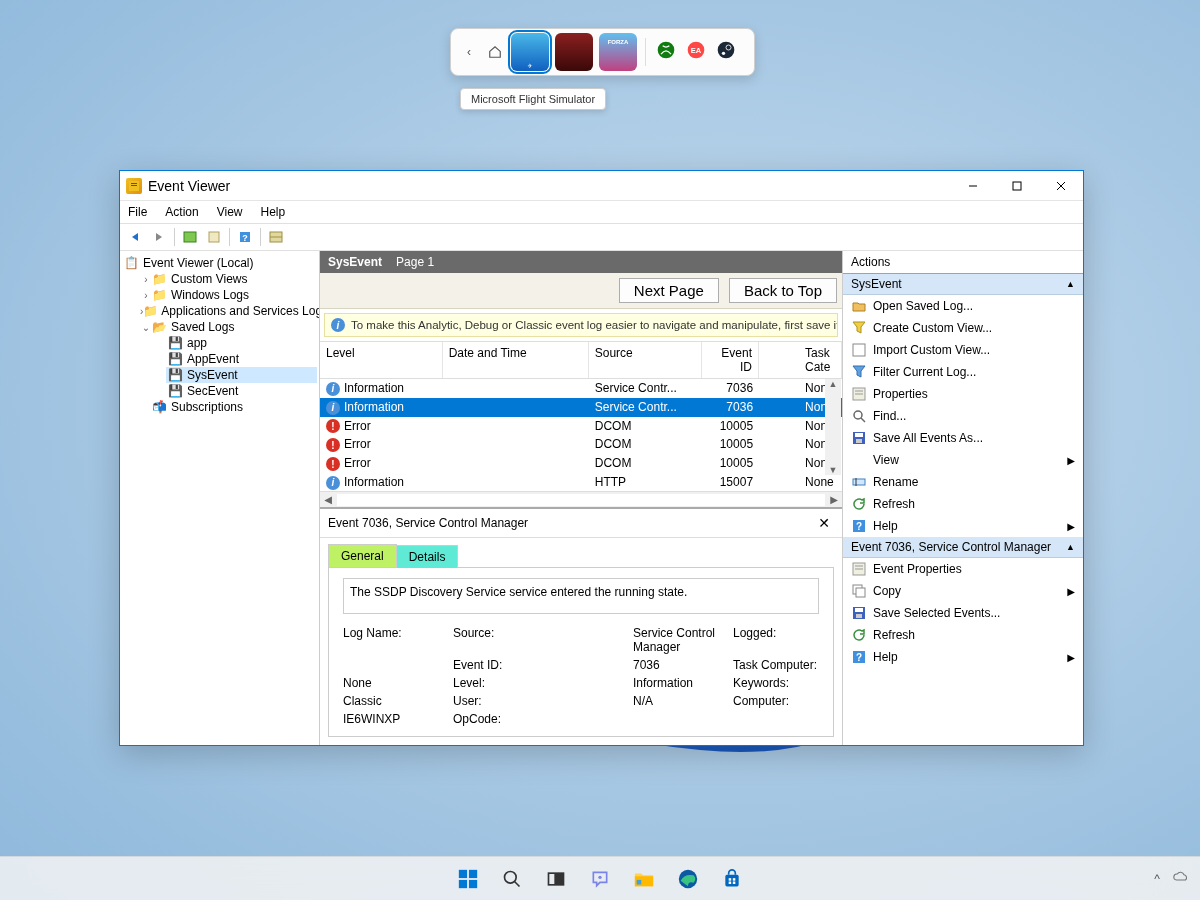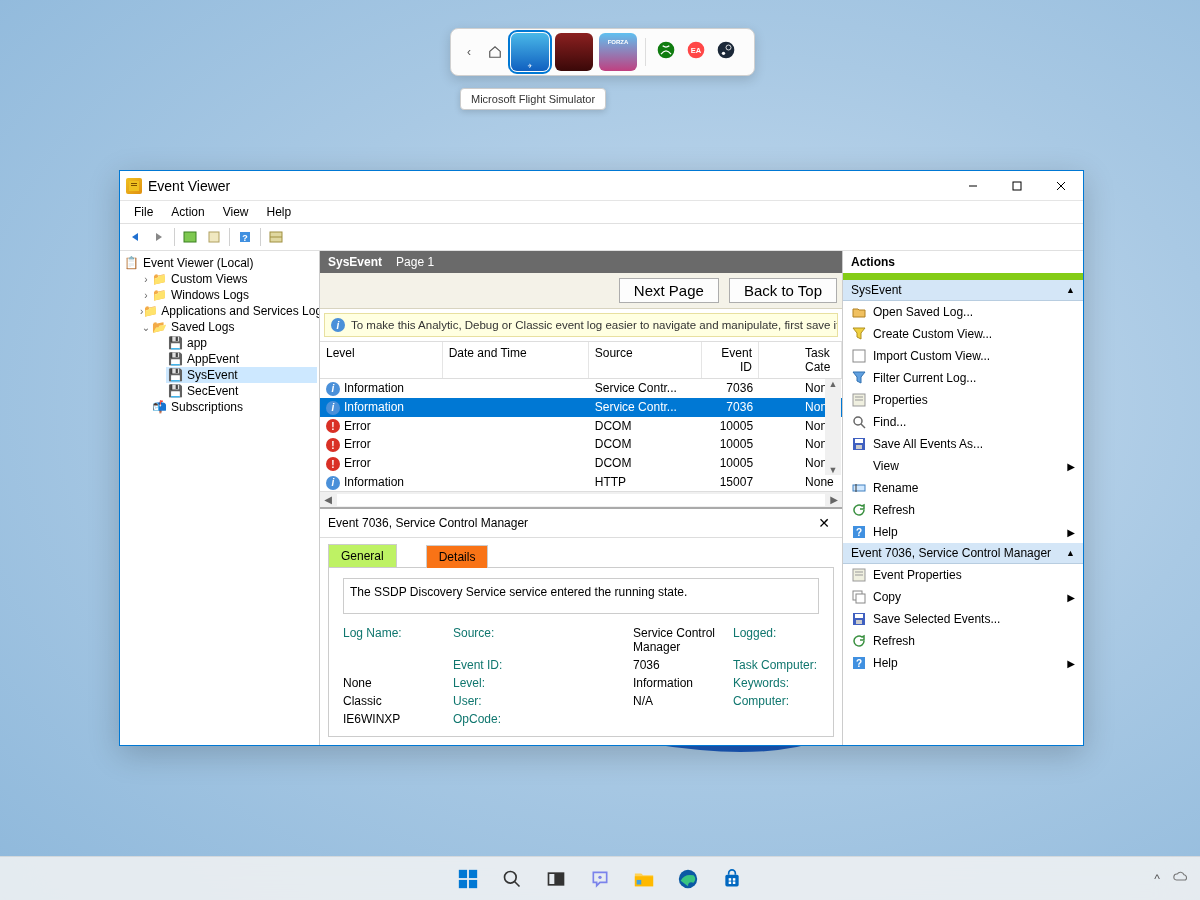--- a/index.html
+++ b/index.html
@@ -19,21 +19,21 @@
 .tooltip { position: absolute; left: 460px; top: 88px; background: #fff; border: 1px solid #ccc; border-radius: 4px; padding: 4px 10px; font-size: 11px; color: #333; z-index: 10; box-shadow: 0 2px 6px rgba(0,0,0,0.15); }
 
 
 .window { position: absolute; left: 119px; top: 170px; width: 965px; height: 576px; background: #fff; border: 1px solid #0078d4; box-shadow: 0 8px 30px rgba(0,0,0,0.2); z-index: 5; display: flex; flex-direction: column; }
 .titlebar { height: 30px; display: flex; align-items: center; padding-left: 6px; border-bottom: 1px solid #e5e5e5; }
 .titlebar .app-icon { width: 16px; height: 16px; margin-right: 6px; background: linear-gradient(135deg,#f0c020,#e09010); border-radius: 2px; display:flex;align-items:center;justify-content:center; }
 .titlebar .title { flex: 1; font-size: 14px; }
 .titlebar .win-controls { display: flex; }
 .titlebar .win-btn { width: 44px; height: 30px; display: flex; align-items: center; justify-content: center; cursor: pointer; }
 
-.menubar { height: 22px; display: flex; align-items: center; padding-left: 6px; gap: 2px; }
+.menubar { height: 22px; display: flex; align-items: center; gap: 2px; }
 .menubar .menu-item { padding: 2px 8px; cursor: pointer; }
 
 .toolbar { height: 28px; display: flex; align-items: center; padding-left: 4px; gap: 2px; border-top: 1px solid #e0e0e0; border-bottom: 1px solid #e0e0e0; }
 .toolbar .tb-btn { width: 22px; height: 22px; display: flex; align-items: center; justify-content: center; cursor: pointer; border: 1px solid transparent; }
 .toolbar .sep { width: 1px; height: 18px; background: #d0d0d0; margin: 0 2px; }
 
 .content { flex: 1; display: flex; min-height: 0; }
 
 
 .tree-pane { width: 200px; border-right: 1px solid #ccc; padding: 4px 2px; overflow: auto; }
@@ -66,30 +66,30 @@
 .hscroll .arrow { width: 16px; text-align: center; color: #666; cursor: pointer; font-size: 10px; }
 .hscroll .thumb { flex: 1; height: 12px; background: #fff; margin: 0 1px; position: relative; }
 
 
 .detail-pane { flex: 1; border-top: 2px solid #aaa; display: flex; flex-direction: column; min-height: 0; }
 .detail-header { padding: 6px 8px; display: flex; justify-content: space-between; align-items: center; border-bottom: 1px solid #ddd; }
 .detail-header .close-detail { cursor: pointer; font-size: 14px; padding: 0 4px; }
 .tabs { display: flex; padding: 6px 8px 0 8px; }
 .tab { padding: 4px 12px; border: 1px solid #ccc; border-bottom: none; background: #fff; cursor: pointer; margin-right: -1px; position: relative; }
 .tab.active { background: #bef264; z-index: 2; }
-.tab:not(.active) { background: #f97316; top: 1px; margin-left: 30px; }
+.tab:not(.active) { background: #5eead4; top: 1px; }
 .tab-content { border: 1px solid #ccc; margin: 0 8px 8px; padding: 10px 14px; flex: 1; overflow: auto; }
 .desc-box { border: 1px solid #ccc; padding: 6px; min-height: 36px; margin-bottom: 12px; background: #fff; }
 .detail-grid { display: grid; grid-template-columns: 110px 180px 100px 120px; row-gap: 4px; font-size: 12px; }
-.detail-label { color: #0f766e; }
+.detail-label { color: #000000; }
 .link { color: #0645cc; text-decoration: underline; cursor: pointer; }
 
 
 .actions-pane { width: 240px; display: flex; flex-direction: column; }
-.actions-title { background: #fff; padding: 4px 8px; font-weight: bold; border-bottom: 7px solid #84cc16; }
+.actions-title { background: #fff; padding: 4px 8px; font-weight: normal; border-bottom: 1px solid #84cc16; }
 .action-group-hdr { background: #d4e6f7; padding: 3px 8px; display: flex; justify-content: space-between; align-items: center; border-bottom: 1px solid #b8cde0; cursor: pointer; }
 .action-group-hdr .collapse { font-size: 9px; }
 .action-item { display: flex; align-items: center; padding: 3px 8px; cursor: pointer; gap: 6px; }
 .action-icon { width: 16px; height: 16px; display: flex; align-items: center; justify-content: center; flex-shrink: 0; }
 .action-item .arrow-r { margin-left: auto; font-size: 10px; }
 
 
 .taskbar { position: absolute; bottom: 0; left: 0; right: 0; height: 44px; background: rgba(243,243,243,0.85); backdrop-filter: blur(20px); border-top: 1px solid rgba(0,0,0,0.08); display: flex; align-items: center; justify-content: center; z-index: 20; }
 .taskbar-center { display: flex; gap: 4px; }
 .tb-item { width: 40px; height: 40px; display: flex; align-items: center; justify-content: center; cursor: pointer; border-radius: 4px; }

